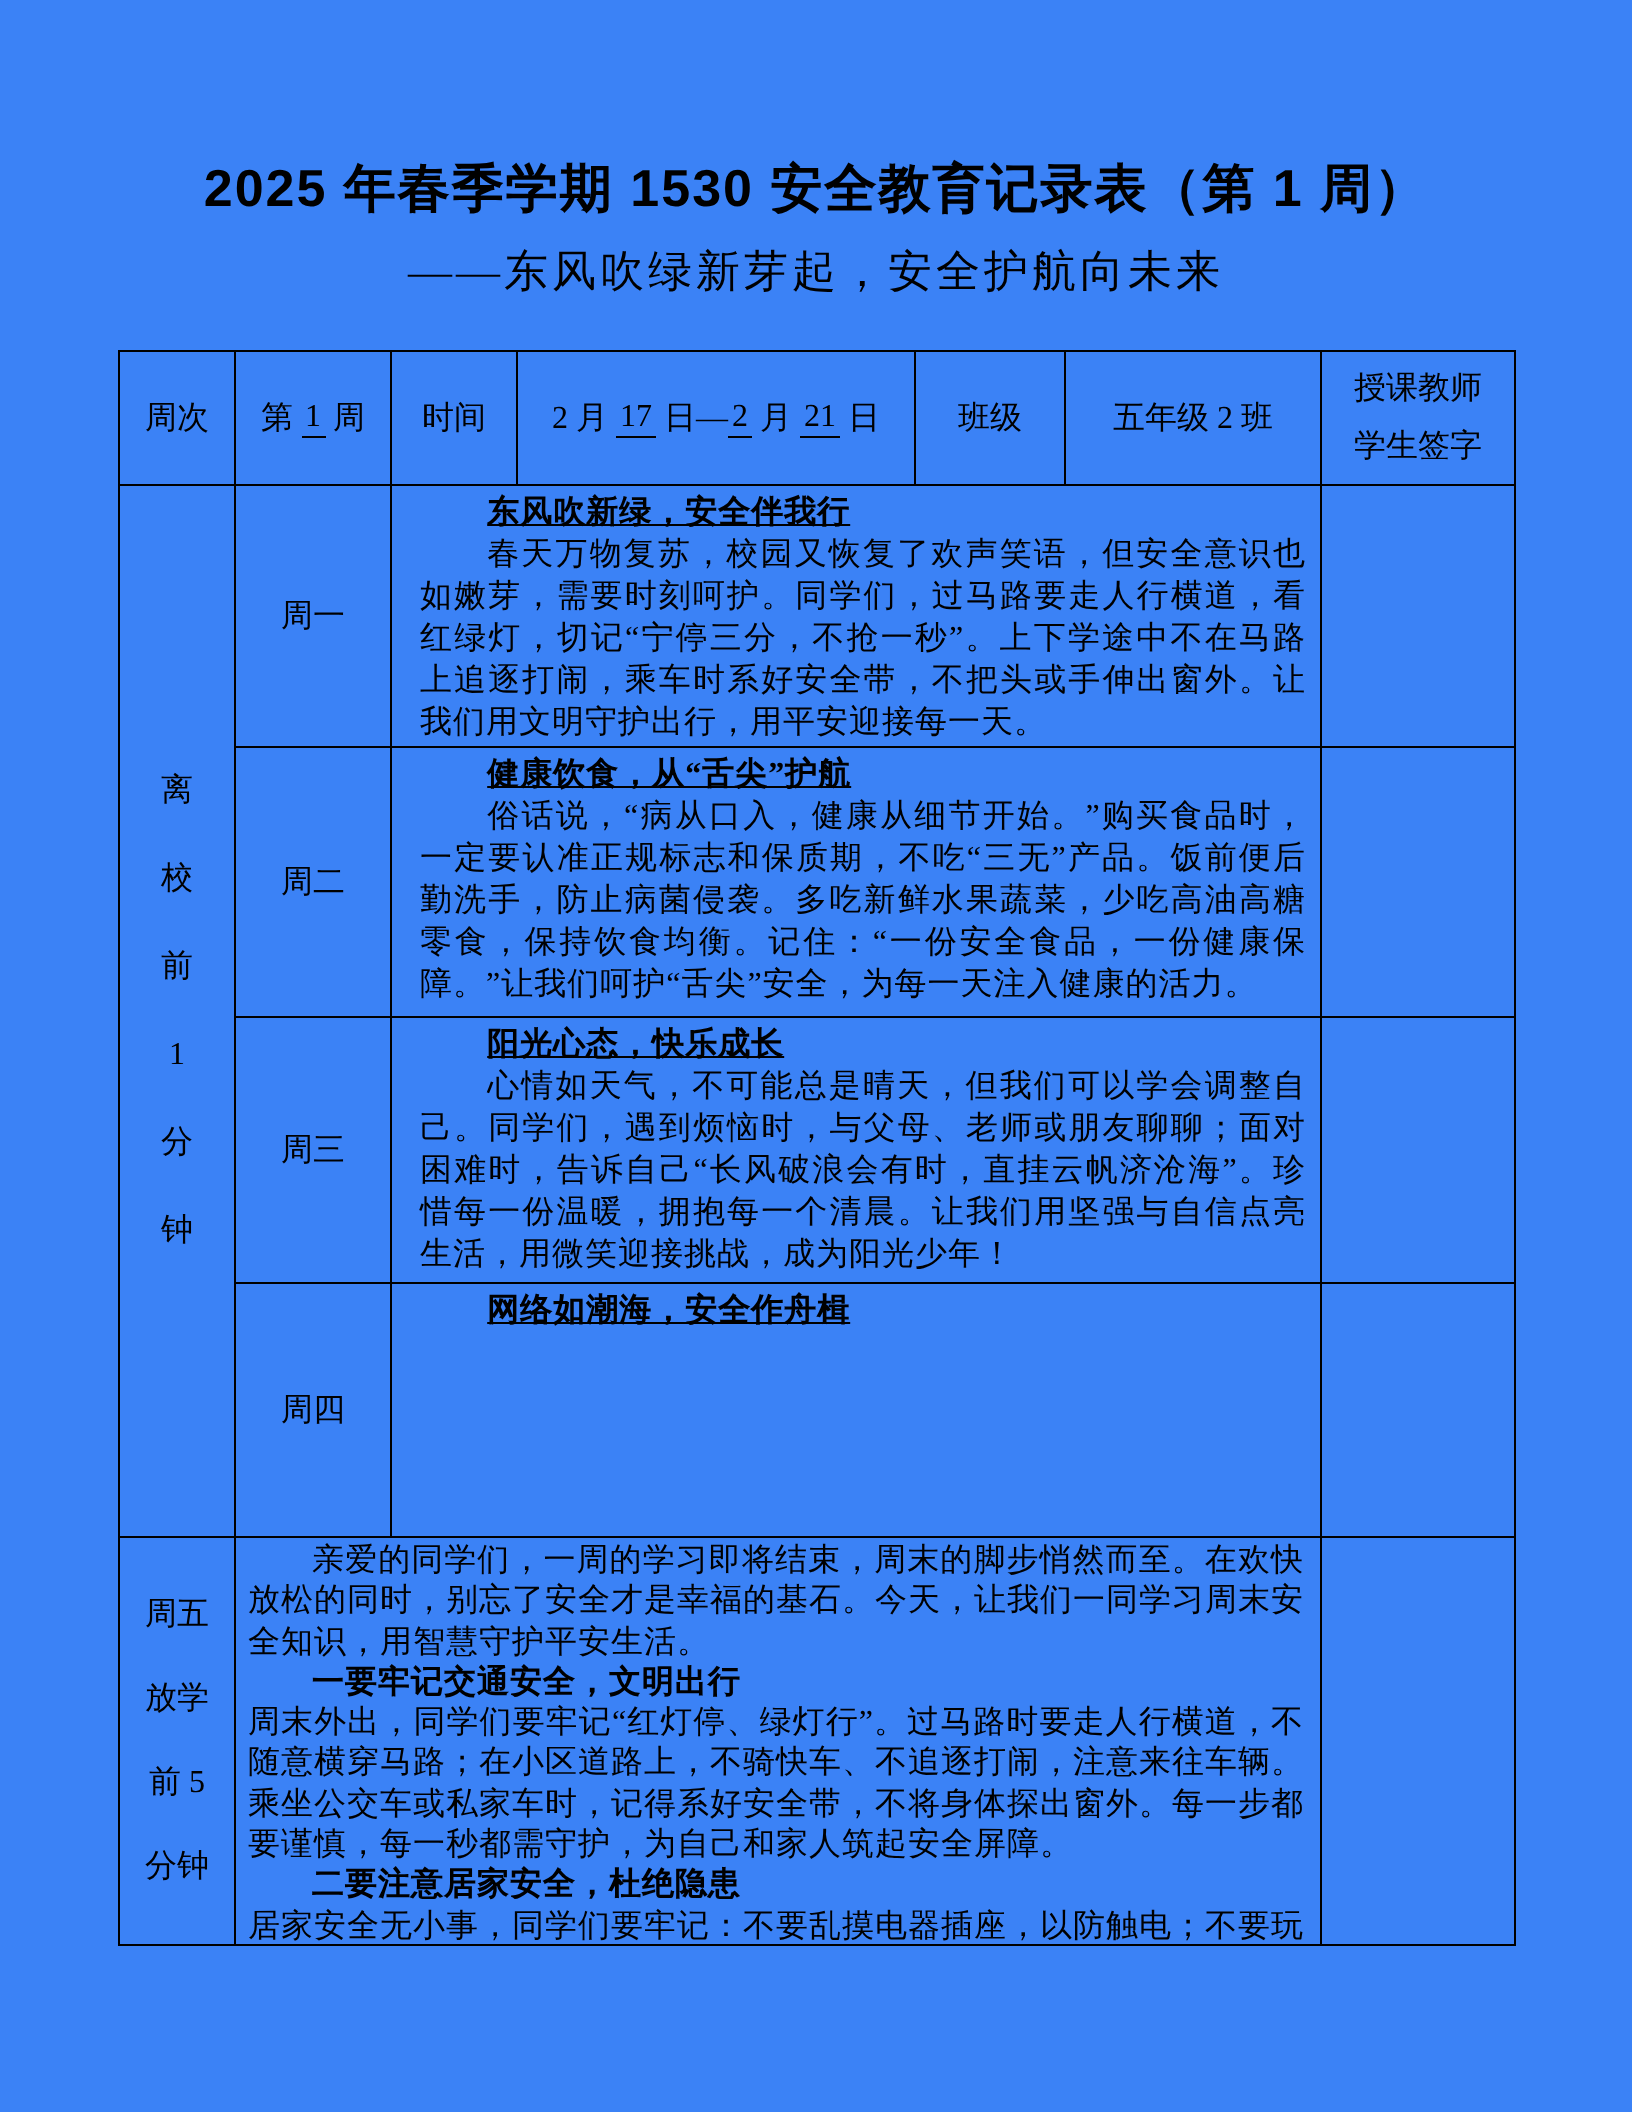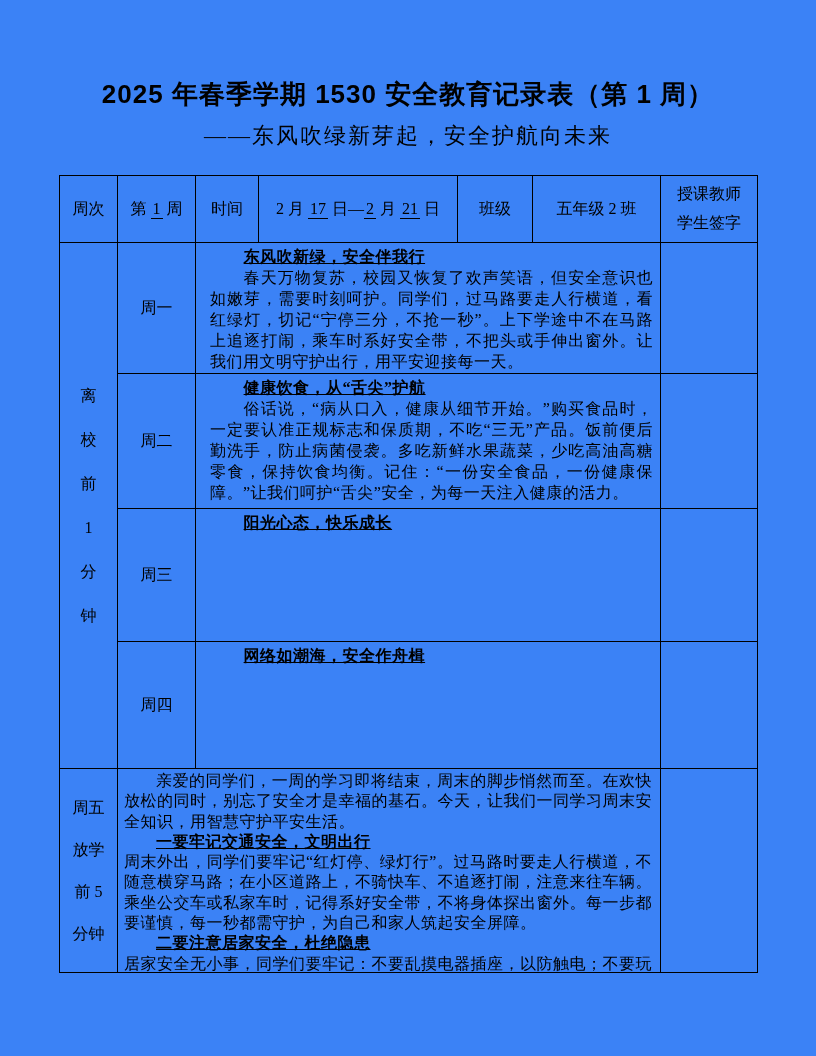--- a/index.html
+++ b/index.html
@@ -35,21 +35,21 @@
     padding:3px 7px 0 14px;font-size:16px;line-height:21px;
     text-align:justify;letter-spacing:0.5px;
   }
   .content .h{font-weight:700;text-decoration:underline;margin-left:2.1em;}
   .content .b{text-indent:2.1em;}
   .fcontent{
     padding:2px 8px 0 6px;font-size:16px;line-height:20.3px;
     text-align:justify;letter-spacing:0.5px;
   }
   .fcontent .intro{text-indent:2em;}
-  .fcontent .sh{font-weight:700;text-decoration:underline;margin-left:2em;}
+  .fcontent .sh{font-weight:700;margin-left:2em;}
   .u{border-bottom:1.2px solid #000;padding:0 2px;}
   .nowrap{white-space:pre;}
 </style>
 </head>
 <body>
 
 <div class="page">
 
   <div class="title">2025 年春季学期 1530 安全教育记录表（第 1 周）</div>
   <div class="subtitle">——东风吹绿新芽起，安全护航向未来</div>
@@ -92,20 +92,21 @@
     <div class="cell cc" style="left:58px;top:198px;width:78px;height:135px">周二</div>
     <div class="cell content" style="left:136px;top:198px;width:465px;height:135px">
       <div class="h">健康饮食，从“舌尖”护航</div>
       <div class="b">俗话说，“病从口入，健康从细节开始。”购买食品时，一定要认准正规标志和保质期，不吃“三无”产品。饭前便后勤洗手，防止病菌侵袭。多吃新鲜水果蔬菜，少吃高油高糖零食，保持饮食均衡。记住：“一份安全食品，一份健康保障。”让我们呵护“舌尖”安全，为每一天注入健康的活力。</div>
     </div>
     <div class="cell" style="left:601px;top:198px;width:97px;height:135px"></div>
 
     <div class="cell cc" style="left:58px;top:333px;width:78px;height:133px">周三</div>
     <div class="cell content" style="left:136px;top:333px;width:465px;height:133px">
       <div class="h">阳光心态，快乐成长</div>
+      <div class="b">心情如天气，不可能总是晴天，但我们可以学会调整自己。同学们，遇到烦恼时，与父母、老师或朋友聊聊；面对困难时，告诉自己“长风破浪会有时，直挂云帆济沧海”。珍惜每一份温暖，拥抱每一个清晨。让我们用坚强与自信点亮生活，用微笑迎接挑战，成为阳光少年！</div>
     </div>
     <div class="cell" style="left:601px;top:333px;width:97px;height:133px"></div>
 
     <div class="cell cc" style="left:58px;top:466px;width:78px;height:127px">周四</div>
     <div class="cell content" style="left:136px;top:466px;width:465px;height:127px">
       <div class="h">网络如潮海，安全作舟楫</div>
     </div>
     <div class="cell" style="left:601px;top:466px;width:97px;height:127px"></div>
 
     <div class="cell vstack fstack" style="left:0;top:593px;width:58px;height:204px">

